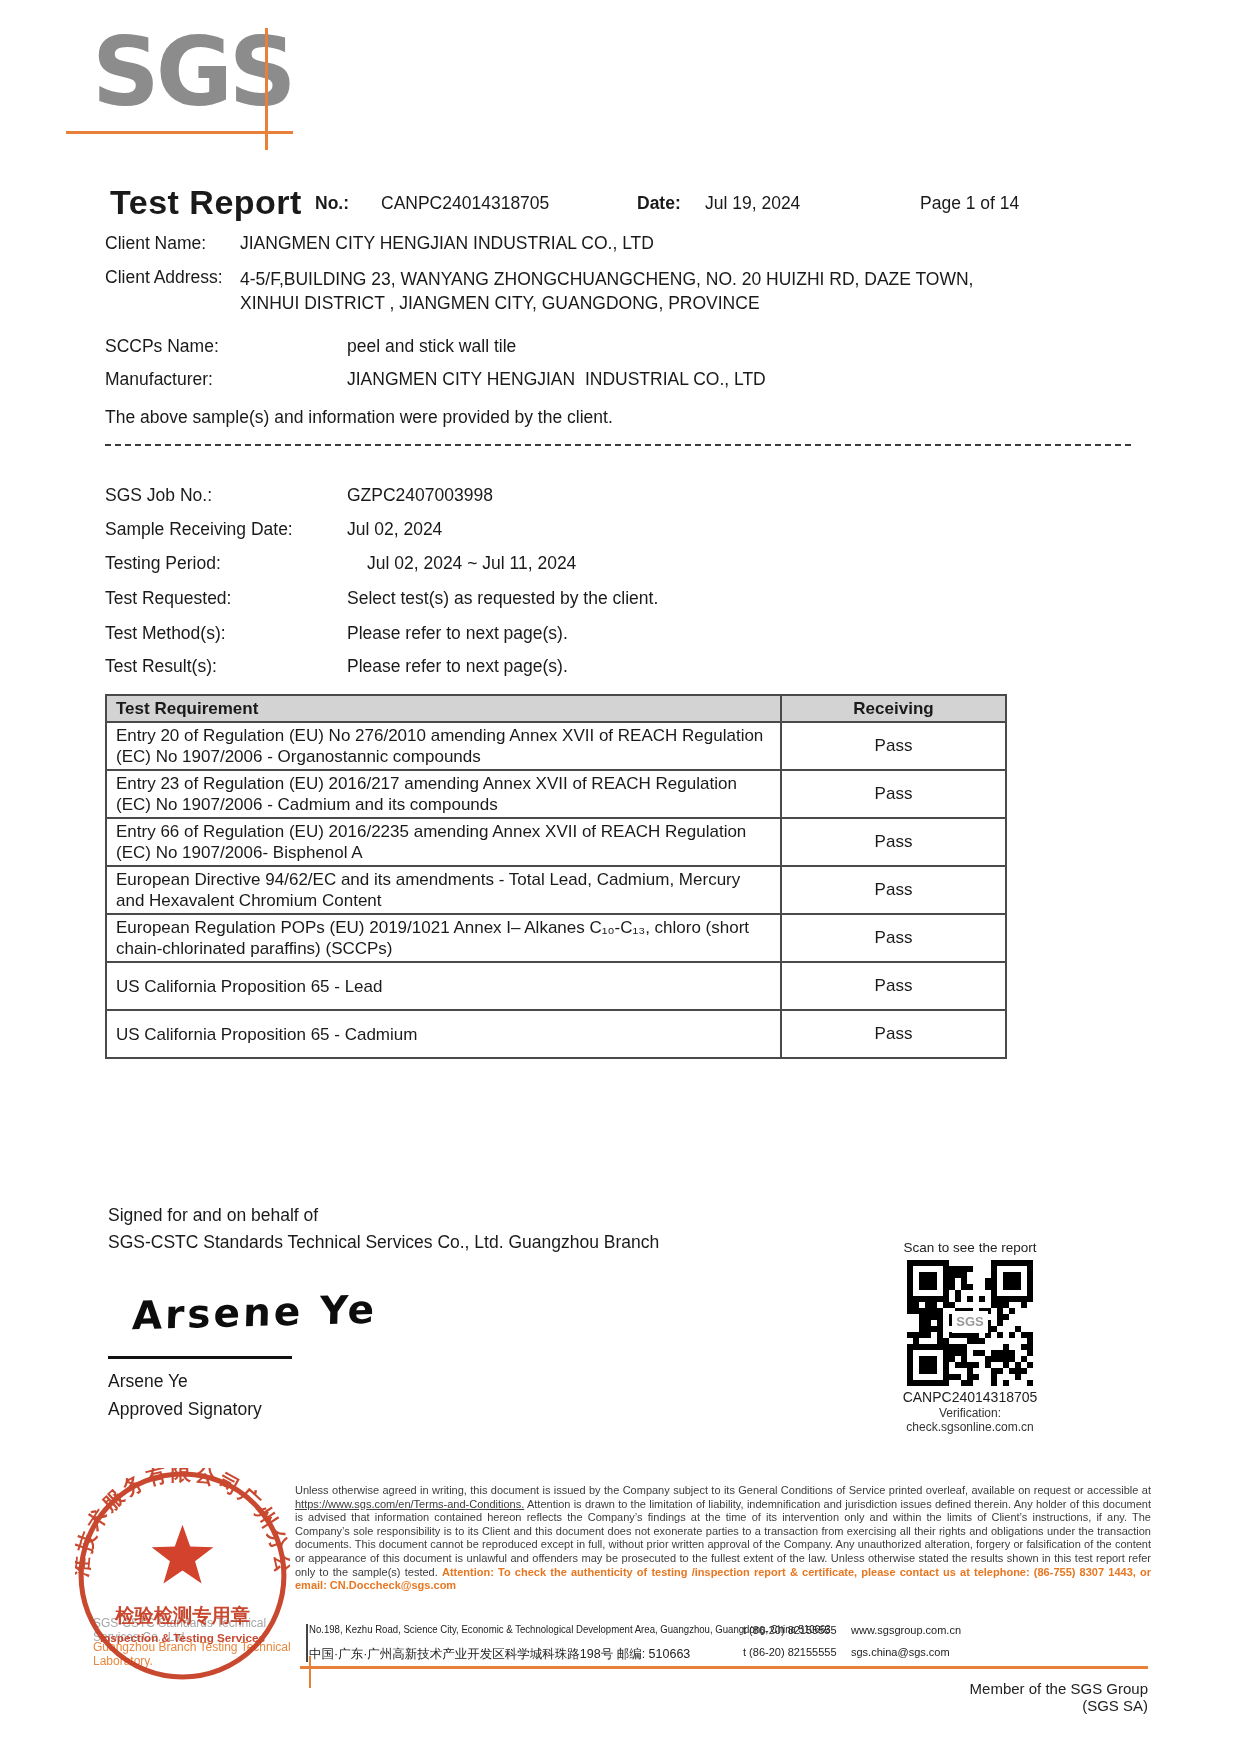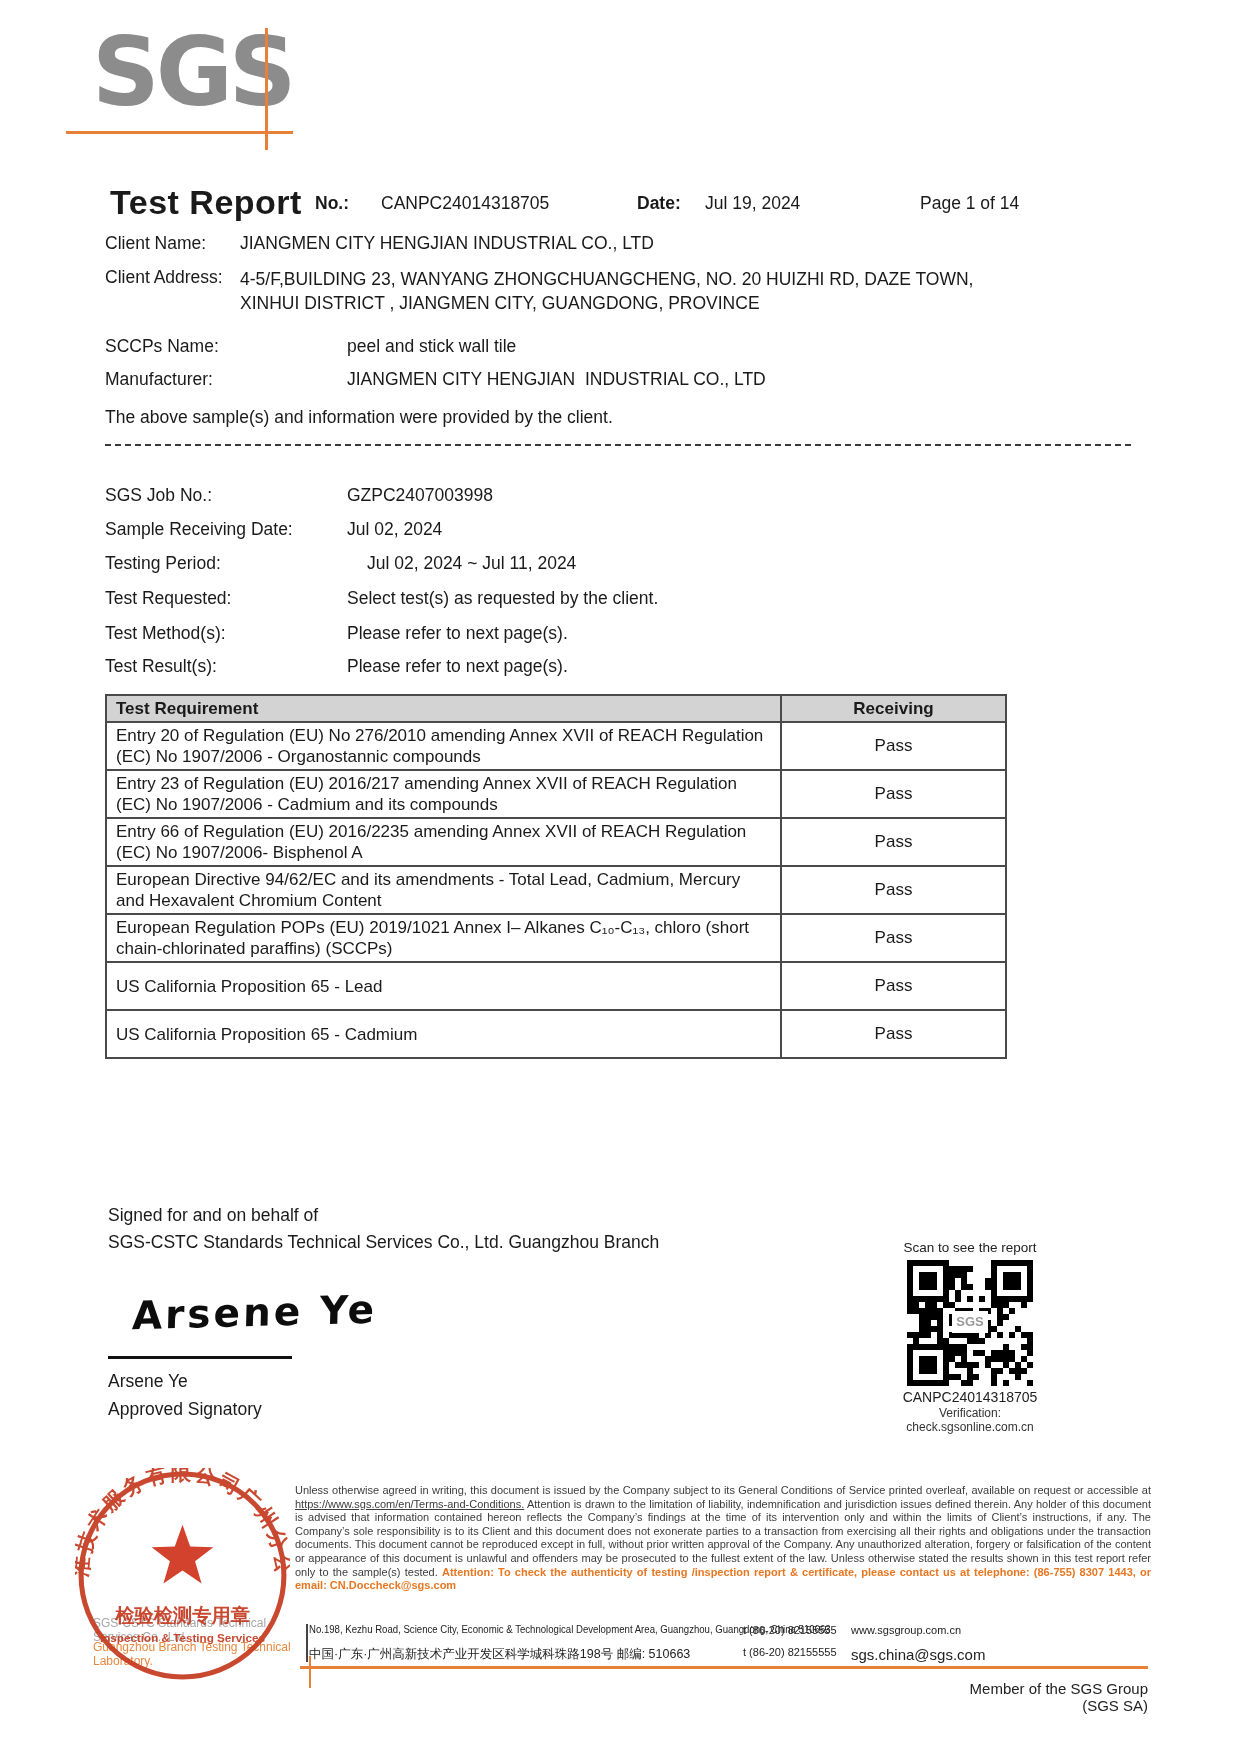--- a/index.html
+++ b/index.html
@@ -436,18 +436,18 @@
   <span class="attention">Attention: To check the authenticity of testing /inspection report &amp; certificate, please contact us at telephone: (86-755) 8307 1443, or email: </span><span class="attention email">CN.Doccheck@sgs.com</span>
 </div>
 
 <div class="abs addr-divider"></div>
 <div class="abs addr">
   <span class="c1 r1" style="font-size:10px; transform:scaleX(.96); transform-origin:left;">No.198, Kezhu Road, Science City, Economic &amp; Technological Development Area, Guangzhou, Guangdong, China 510663</span>
   <span class="c2 r1">t (86-20) 82155555</span>
   <span class="c3 r1">www.sgsgroup.com.cn</span>
   <span class="c1 r2">中国·广东·广州高新技术产业开发区科学城科珠路198号   邮编: 510663</span>
   <span class="c2 r2" style="font-size:11px;">t (86-20) 82155555</span>
-  <span class="c3 r2" style="font-size:15px;">sgs.china@sgs.com</span>
+  <span class="c3 r2" style="font-size:11px;">sgs.china@sgs.com</span>
 </div>
 
 <div class="abs foot-hr orange-bg"></div>
 <div class="abs foot-vtick orange-bg"></div>
 <div class="abs member">Member of the SGS Group (SGS SA)</div>
 
 </body></html>

